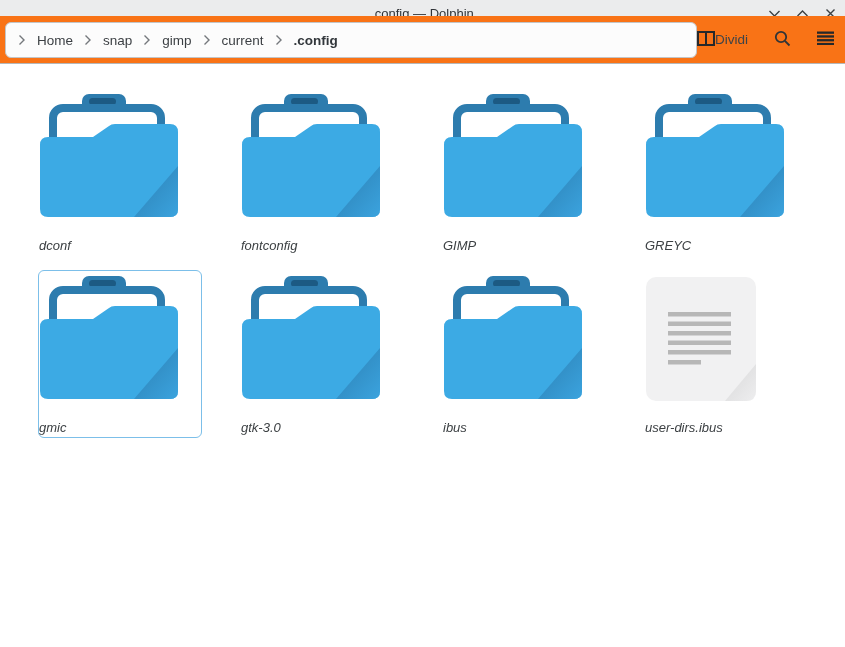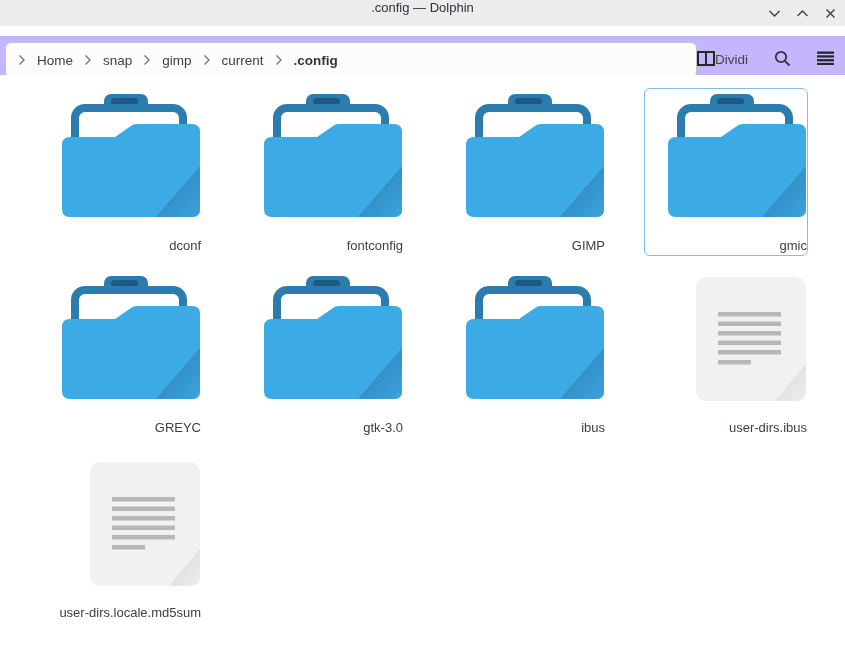--- a/index.html
+++ b/index.html
@@ -1,48 +1,48 @@
 <!DOCTYPE html>
 <html><head>
 <meta charset="utf-8">
 <style>
   html,body{margin:0;padding:0;width:845px;height:647px;overflow:hidden;
     font-family:"Liberation Sans","DejaVu Sans",sans-serif;background:#ffffff;}
   .window{position:relative;width:845px;height:647px;background:#ffffff;}
 
   
   .titlebar{position:absolute;left:0;top:0;width:845px;height:26px;background:#ebeced;
-    display:flex;justify-content:center;}
+    display:flex;align-items:center;justify-content:center;}
   .titlebar .title{font-size:13px;color:#2f3337;}
   .win-controls{position:absolute;right:6px;top:0;height:26px;display:flex;align-items:center;gap:10px;}
   .win-btn{width:18px;height:18px;display:flex;align-items:center;justify-content:center;
     background:transparent;border:none;padding:0;cursor:pointer;}
   .win-btn svg{display:block;}
 
   
-  .toolbar{position:absolute;left:0;top:36px;width:845px;height:48px;background:#c4b5fd;
+  .toolbar{position:absolute;left:0;top:16px;width:845px;height:48px;background:#f97316;
     border-bottom:1px solid #b5b7b9;box-sizing:border-box;}
   .urlbar{position:absolute;left:5px;top:6px;width:692px;height:36px;background:#fcfcfc;
     border:1px solid #c3c5c7;border-radius:6px;box-sizing:border-box;
     display:flex;align-items:center;padding:0 12px;gap:11px;}
   .crumb{font-size:13.5px;color:#3b3f43;white-space:nowrap;cursor:pointer;}
   .crumb.current{font-weight:700;color:#32373b;}
   .crumb-sep{display:flex;align-items:center;}
   .toolbar-right{position:absolute;right:8px;top:0;height:47px;display:flex;align-items:center;gap:20px;}
   .tool-btn{display:flex;align-items:center;background:transparent;border:none;
     padding:2px 3px;cursor:pointer;font-family:inherit;}
   .tool-btn .lbl{font-size:13.5px;color:#3f4347;}
 
   
   .content{position:absolute;left:0;top:75px;width:845px;height:572px;background:#ffffff;}
   .grid{position:absolute;left:19px;top:13px;display:grid;
     grid-template-columns:repeat(4,202px);grid-template-rows:182px 185px 182px;}
   .cell{display:flex;flex-direction:column;align-items:center;}
   .item-box{width:162px;height:166px;border:1px solid transparent;border-radius:6px;
-    display:flex;flex-direction:column;align-items:flex-end;cursor:pointer;box-sizing:content-box;}
+    display:flex;flex-direction:column;align-items:flex-start;cursor:pointer;box-sizing:content-box;font-style:italic;}
   .cell.selected .item-box{border-color:#7cbfe9;}
   .item-box .icon{margin-top:5px;}
   .item-label{margin-top:14px;font-size:13px;color:#3c4043;white-space:nowrap;}
   .hidden-defs{position:absolute;width:0;height:0;overflow:hidden;}
 </style>
 </head>
 <body>
 
 <svg class="hidden-defs" xmlns="http://www.w3.org/2000/svg" aria-hidden="true">
   <defs>
@@ -193,35 +193,35 @@
 
       <div class="cell">
         <div class="item-box">
           <span class="icon"><svg width="140" height="126">
                 <use href="#sym-folder"></use>
               </svg></span>
           <span class="item-label">GIMP</span>
         </div>
       </div>
 
+      <div class="cell">
+        <div class="item-box">
+          <span class="icon"><svg width="140" height="126">
+                <use href="#sym-folder"></use>
+              </svg></span>
+          <span class="item-label">GREYC</span>
+        </div>
+      </div>
+
       <div class="cell selected">
         <div class="item-box">
           <span class="icon"><svg width="140" height="126">
                 <use href="#sym-folder"></use>
               </svg></span>
           <span class="item-label">gmic</span>
-        </div>
-      </div>
-
-      <div class="cell">
-        <div class="item-box">
-          <span class="icon"><svg width="140" height="126">
-                <use href="#sym-folder"></use>
-              </svg></span>
-          <span class="item-label">GREYC</span>
         </div>
       </div>
 
 
       <div class="cell">
         <div class="item-box">
           <span class="icon"><svg width="140" height="126">
                 <use href="#sym-folder"></use>
               </svg></span>
           <span class="item-label">gtk-3.0</span>
@@ -241,24 +241,16 @@
         <div class="item-box">
           <span class="icon"><svg width="112" height="126">
                 <use href="#sym-file"></use>
               </svg></span>
           <span class="item-label">user-dirs.ibus</span>
         </div>
       </div>
 
 
 
-      <div class="cell">
-        <div class="item-box">
-          <span class="icon"><svg width="112" height="126">
-                <use href="#sym-file"></use>
-              </svg></span>
-          <span class="item-label">user-dirs.locale.md5sum</span>
-        </div>
-      </div>
 
     </div>
   </div>
 </div>
 
 </body></html>

